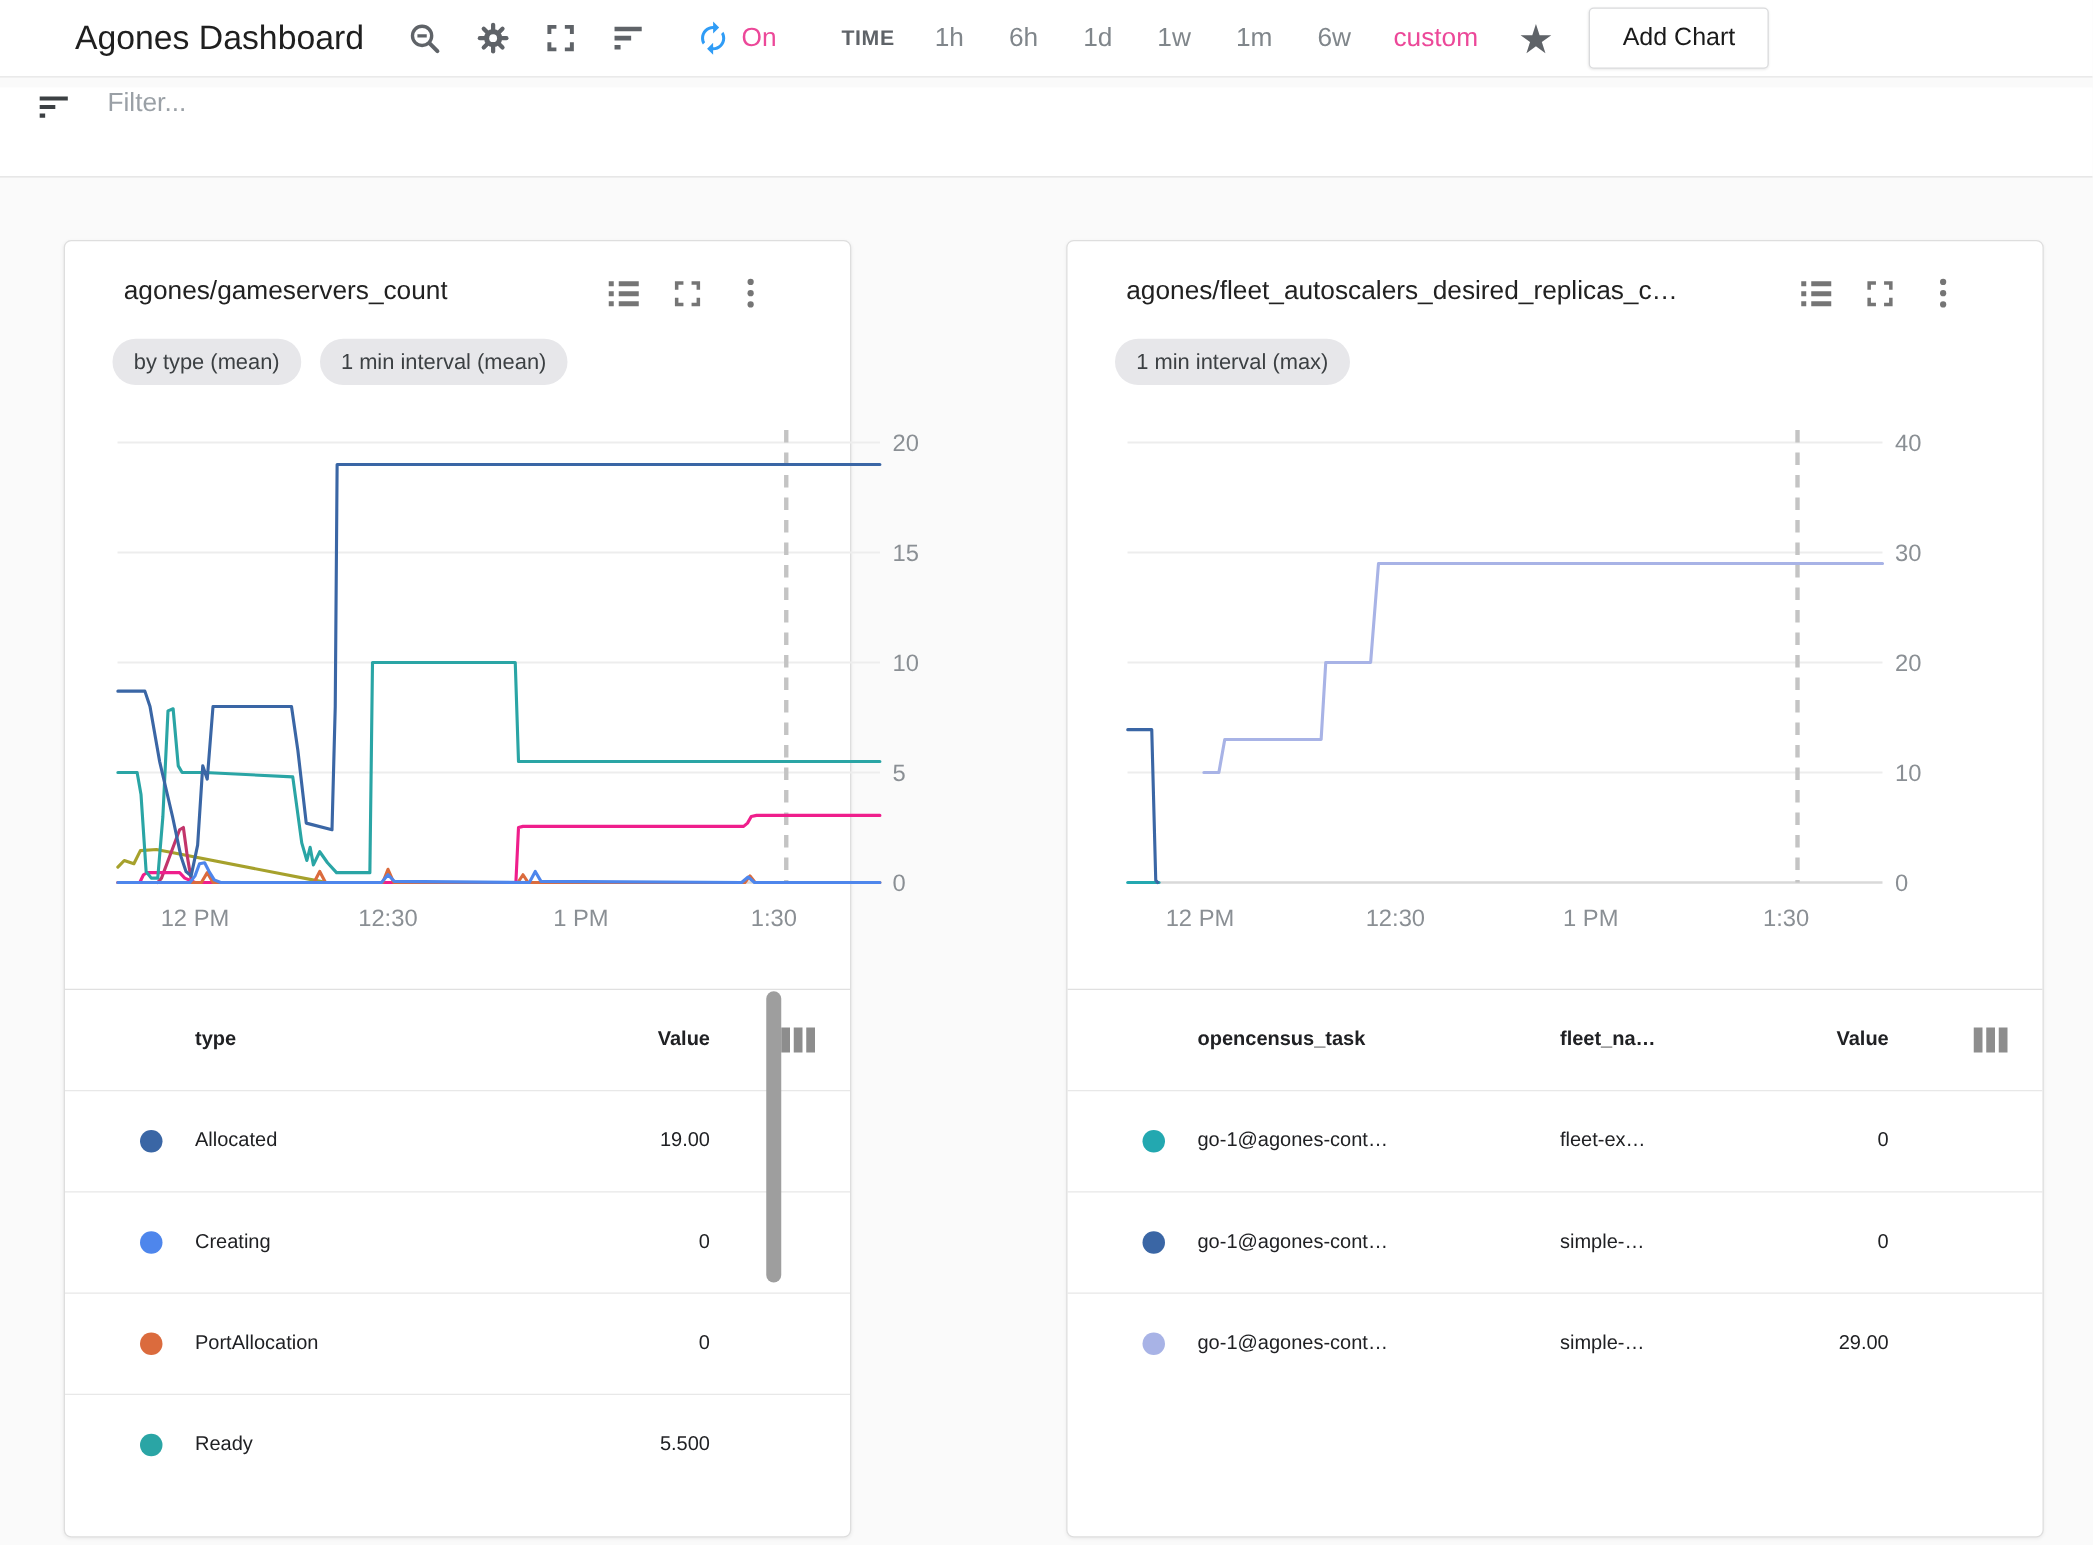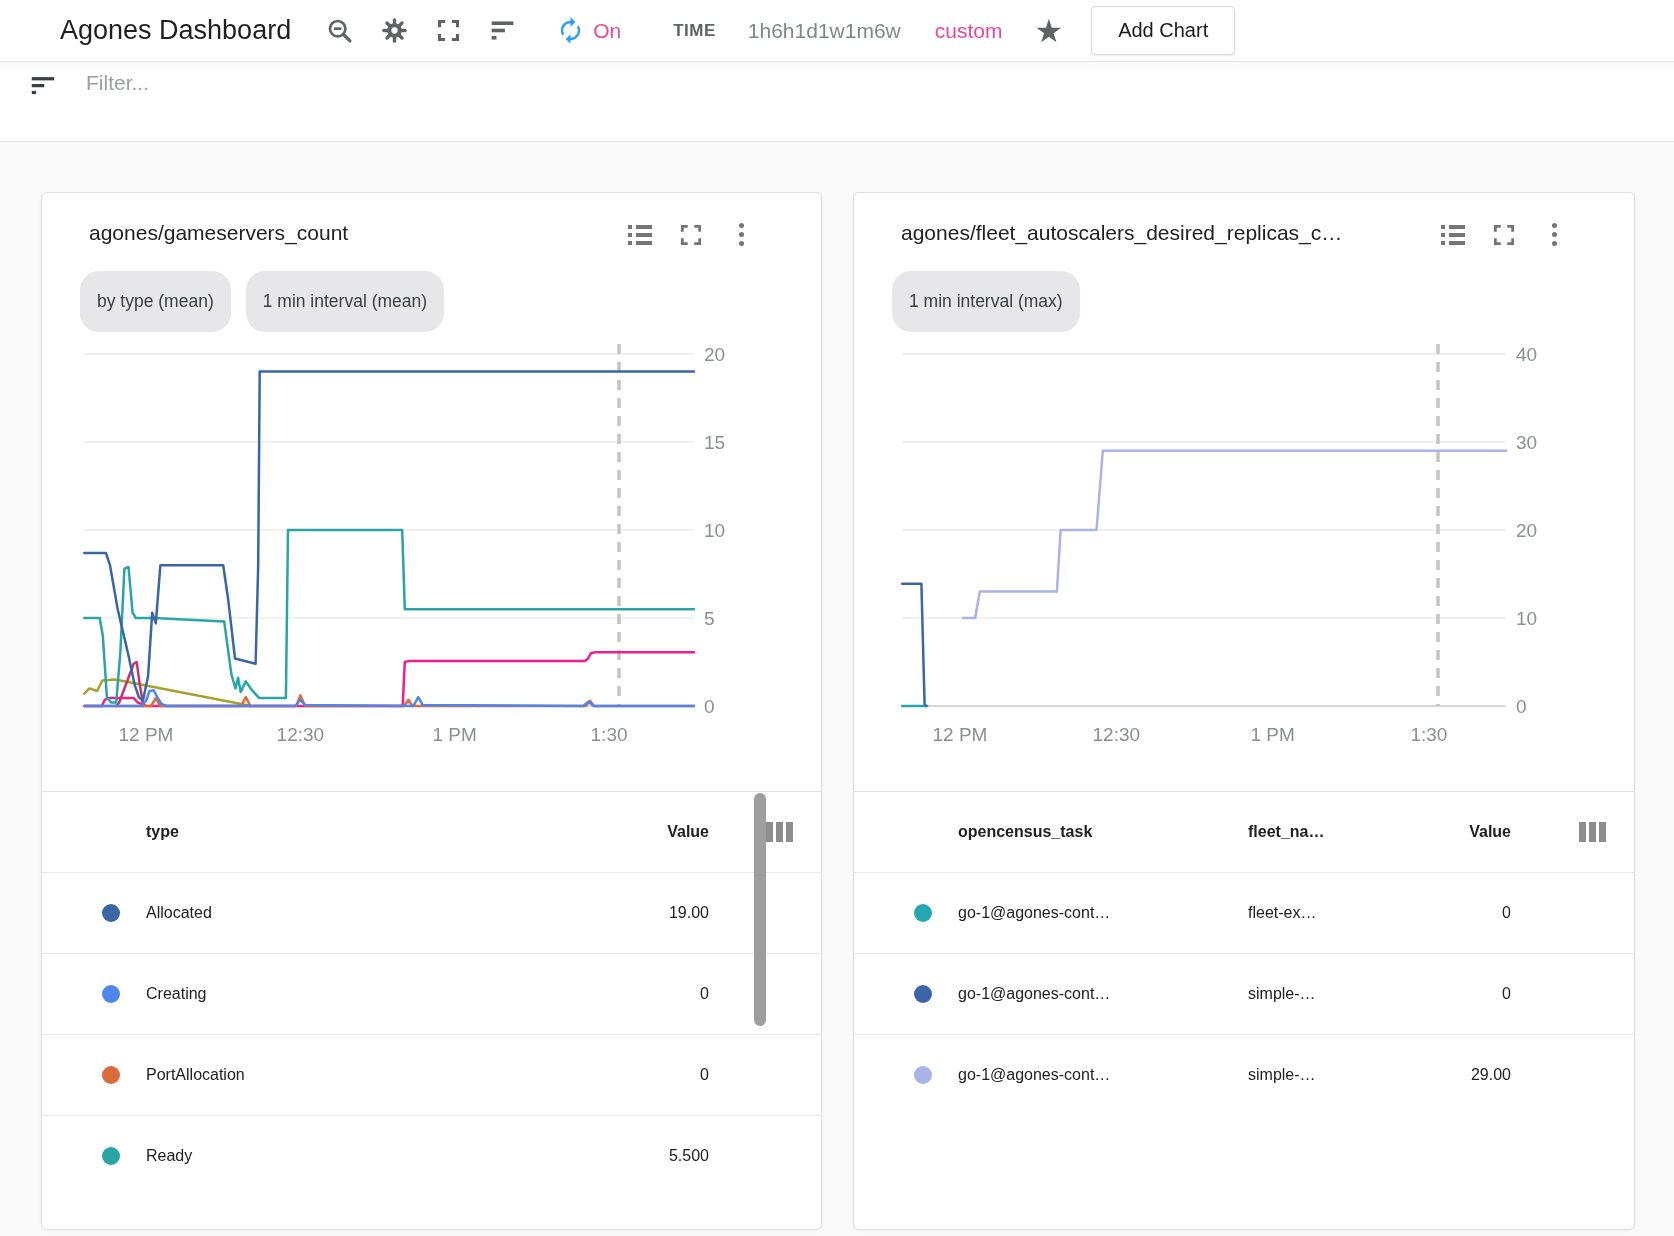--- a/index.html
+++ b/index.html
@@ -7,47 +7,47 @@
 
   
   .topbar{position:absolute;left:0;top:0;width:1674px;height:62px;background:#fff;
     border-bottom:1px solid #e3e3e3;display:flex;align-items:center;padding-left:60px;box-sizing:border-box;}
   .app-title{font-size:27px;color:#1f1f1f;white-space:nowrap;}
   .tb-icons{display:flex;align-items:center;gap:24px;margin-left:34px;}
   .tb-icon{width:30px;height:30px;display:flex;align-items:center;justify-content:center;cursor:pointer;}
   .refresh-wrap{display:flex;align-items:center;margin-left:38px;gap:8px;cursor:pointer;}
   .blue-text{color:#ec4899;font-size:21px;}
   .time-label{margin-left:52px;font-size:17px;color:#5f6368;letter-spacing:.5px;font-weight:bold;}
-  .ranges{display:flex;align-items:center;margin-left:32px;}
+  .ranges{display:flex;align-items:center;gap:36px;margin-left:32px;}
   .range{font-size:21px;color:#80868b;cursor:pointer;}
   .custom{margin-left:34px;font-size:21px;cursor:pointer;}
   .star{margin-left:32px;font-size:32px;color:#5f6368;line-height:30px;cursor:pointer;}
   .add-chart{margin-left:28px;background:#fff;border:1px solid #d9dadc;border-radius:4px;
     font-size:20px;color:#1a1a1a;padding:12px 26px;box-shadow:0 1px 2px rgba(0,0,0,.08);cursor:pointer;
     font-family:"Liberation Sans",sans-serif;}
 
   
   .filterbar{position:absolute;left:0;top:70px;width:1674px;height:72px;background:#fff;
     border-bottom:1px solid #e0e0e0;display:flex;align-items:flex-start;padding-left:28px;box-sizing:border-box;}
   .filter-input{border:none;outline:none;font-size:21px;margin-left:26px;width:600px;
     font-family:"Liberation Sans",sans-serif;color:#3c4043;background:transparent;}
   .filter-input::placeholder{color:#9aa0a6;}
 
   
   .card{position:absolute;top:192px;height:1038px;background:#fff;border:1px solid #dedede;
     border-radius:6px;box-shadow:0 1px 3px rgba(0,0,0,.06);box-sizing:border-box;}
-  #card-0{left:41px;width:781px;}
+  #card-0{left:51px;width:630px;}
   #card-1{left:853px;width:782px;}
   .card-title{position:absolute;left:47px;top:28px;font-size:21px;color:#212121;white-space:nowrap;
     max-width:520px;overflow:hidden;}
   .card-icons{position:absolute;top:28px;right:66px;display:flex;gap:24px;align-items:center;}
   .cicon{width:27px;height:27px;display:flex;align-items:center;justify-content:center;cursor:pointer;}
   .chips{position:absolute;left:38px;top:78px;display:flex;gap:15px;}
   .chip{height:37px;border-radius:19px;background:#e7e7ea;color:#3c4043;font-size:17.5px;
-    display:flex;align-items:center;padding:12px 17px;white-space:nowrap;}
+    display:flex;align-items:center;padding:0 17px;white-space:nowrap;}
   .chart-svg{position:absolute;left:0;top:143px;}
 
   
   .legend{position:absolute;left:0;right:0;top:598px;}
   .lg-row{height:80px;align-items:center;border-bottom:1px solid #e8e8e8;
     padding-left:60px;padding-right:28px;font-size:16px;color:#202124;}
   .lg-row:last-child{border-bottom:none;}
   .lg-head{border-top:1px solid #e0e0e0;font-weight:bold;}
   #card-0 .lg-row{display:grid;grid-template-columns:44px 1fr 150px 84px;}
   #card-1 .lg-row{display:grid;grid-template-columns:44px 290px 1fr 170px 95px;}

